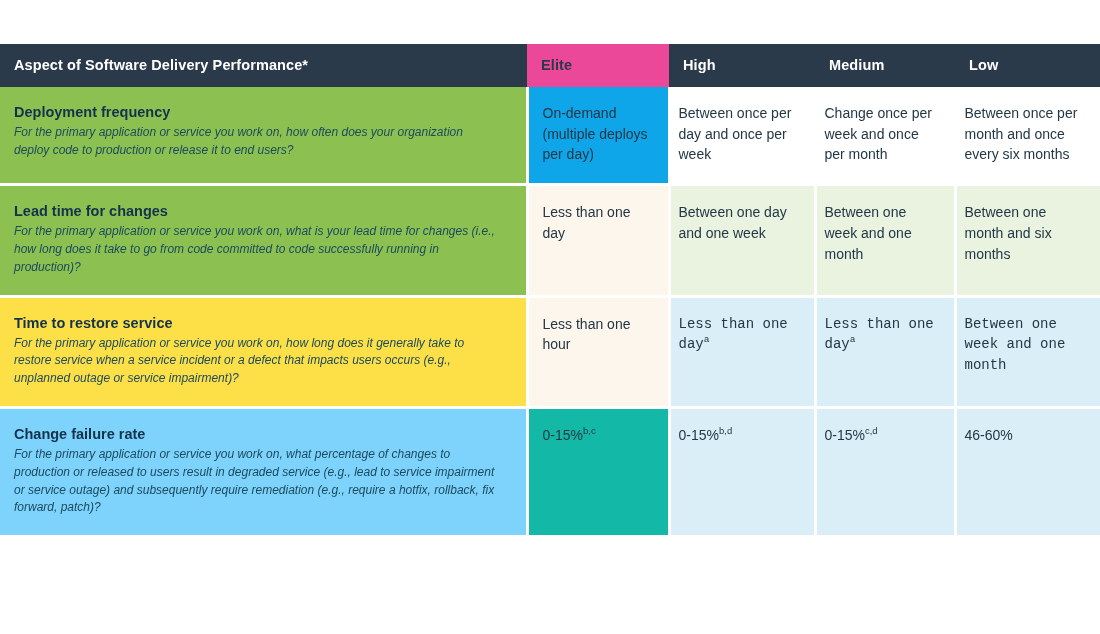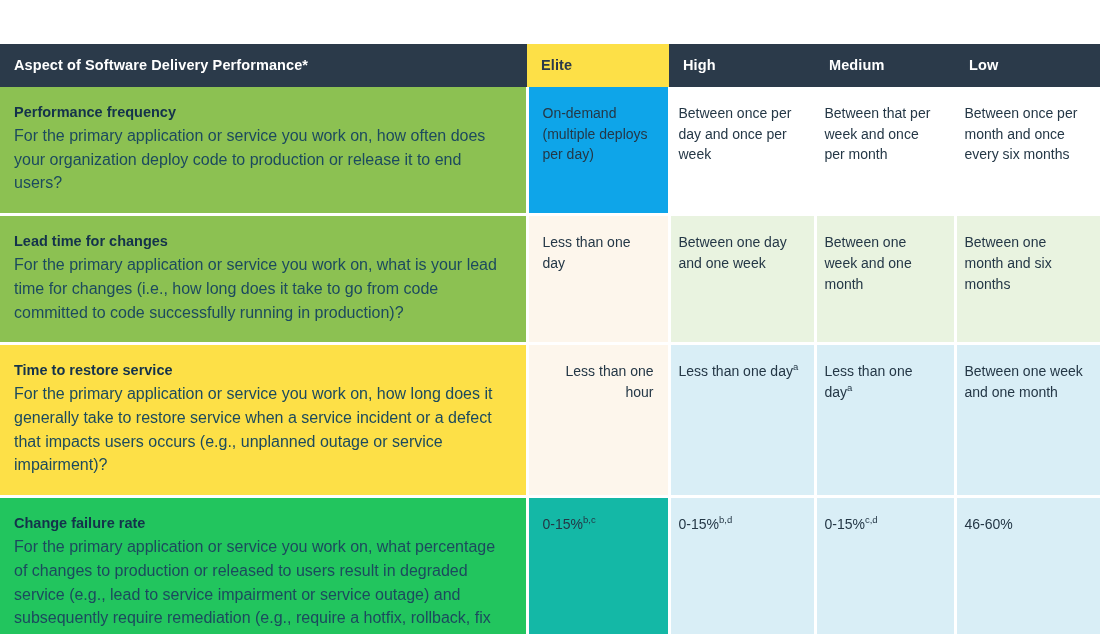--- a/index.html
+++ b/index.html
@@ -37,44 +37,45 @@
     vertical-align: middle;
     font-size: 14.5px;
     font-weight: bold;
     letter-spacing: 0.1px;
     color: #ffffff;
     background: #2b3a4a;
     border: 0;
     height: 20px;
   }
   thead th.h-elite {
-    background: #fde047;
+    background: #ec4899;
     color: #2b3a4a;
   }
 
   
   td.aspect {
     background: #8cc152;
     vertical-align: top;
     padding: 16px 24px 18px 14px;
     border-bottom: 3px solid #ffffff;
     border-right: 3px solid #ffffff;
   }
   td.aspect .a-title {
     color: #14324b;
     font-weight: bold;
     font-size: 14.5px;
     line-height: 1.25;
     margin: 0 0 3px 0;
   }
   td.aspect .a-desc {
     color: #1c4a5e;
-    font-size: 16px;
+    font-size: 12px;
     line-height: 1.48;
     margin: 0;
+    font-style: italic;
   }
 
   
   td.val {
     vertical-align: top;
     padding: 16px 14px 18px 14px;
     font-size: 14px;
     line-height: 1.48;
     color: #243746;
     border-bottom: 3px solid #ffffff;
@@ -87,24 +88,24 @@
   
   tr.r1 td.aspect { background: #8cc152; }
   tr.r1 td.other  { background: #ffffff; }
   tr.r1 td.elite  { background: #0ea5e9; }
 
   tr.r2 td.aspect { background: #8cc152; }
   tr.r2 td.other  { background: #e9f3e0; }
   tr.r2 td.elite  { background: #fdf6ec; }
 
   tr.r3 td.aspect { background: #fde047; }
-  tr.r3 td.other  { background: #d9eef6; }
-  tr.r3 td.elite  { background: #fdf6ec; text-align: right; }
+  tr.r3 td.other  { background: #d9eef6; font-family: Liberation Mono, monospace; }
+  tr.r3 td.elite  { background: #fdf6ec; }
 
-  tr.r4 td.aspect { background: #22c55e; }
+  tr.r4 td.aspect { background: #7dd3fc; }
   tr.r4 td.other  { background: #d9eef6; }
   tr.r4 td.elite  { background: #14b8a6; }
 
   tr.r4 td { border-bottom: 0; }
 
   sup {
     font-size: 9.5px;
     vertical-align: super;
     line-height: 0;
   }
@@ -127,26 +128,26 @@
         <th class="h-elite">Elite</th>
         <th class="h-high">High</th>
         <th class="h-medium">Medium</th>
         <th class="h-low">Low</th>
       </tr>
     </thead>
     <tbody>
 
       <tr class="r1">
         <td class="aspect">
-          <p class="a-title">Performance frequency</p>
+          <p class="a-title">Deployment frequency</p>
           <p class="a-desc">For the primary application or service you work on, how often does your organization deploy code to production or release it to end users?</p>
         </td>
         <td class="val elite">On-demand (multiple deploys per day)</td>
         <td class="val other">Between once per day and once per week</td>
-        <td class="val other">Between that per week and once per month</td>
+        <td class="val other">Change once per week and once per month</td>
         <td class="val other last">Between once per month and once every six months</td>
       </tr>
 
       <tr class="r2">
         <td class="aspect">
           <p class="a-title">Lead time for changes</p>
           <p class="a-desc">For the primary application or service you work on, what is your lead time for changes (i.e., how long does it take to go from code committed to code successfully running in production)?</p>
         </td>
         <td class="val elite">Less than one day</td>
         <td class="val other">Between one day and one week</td>

